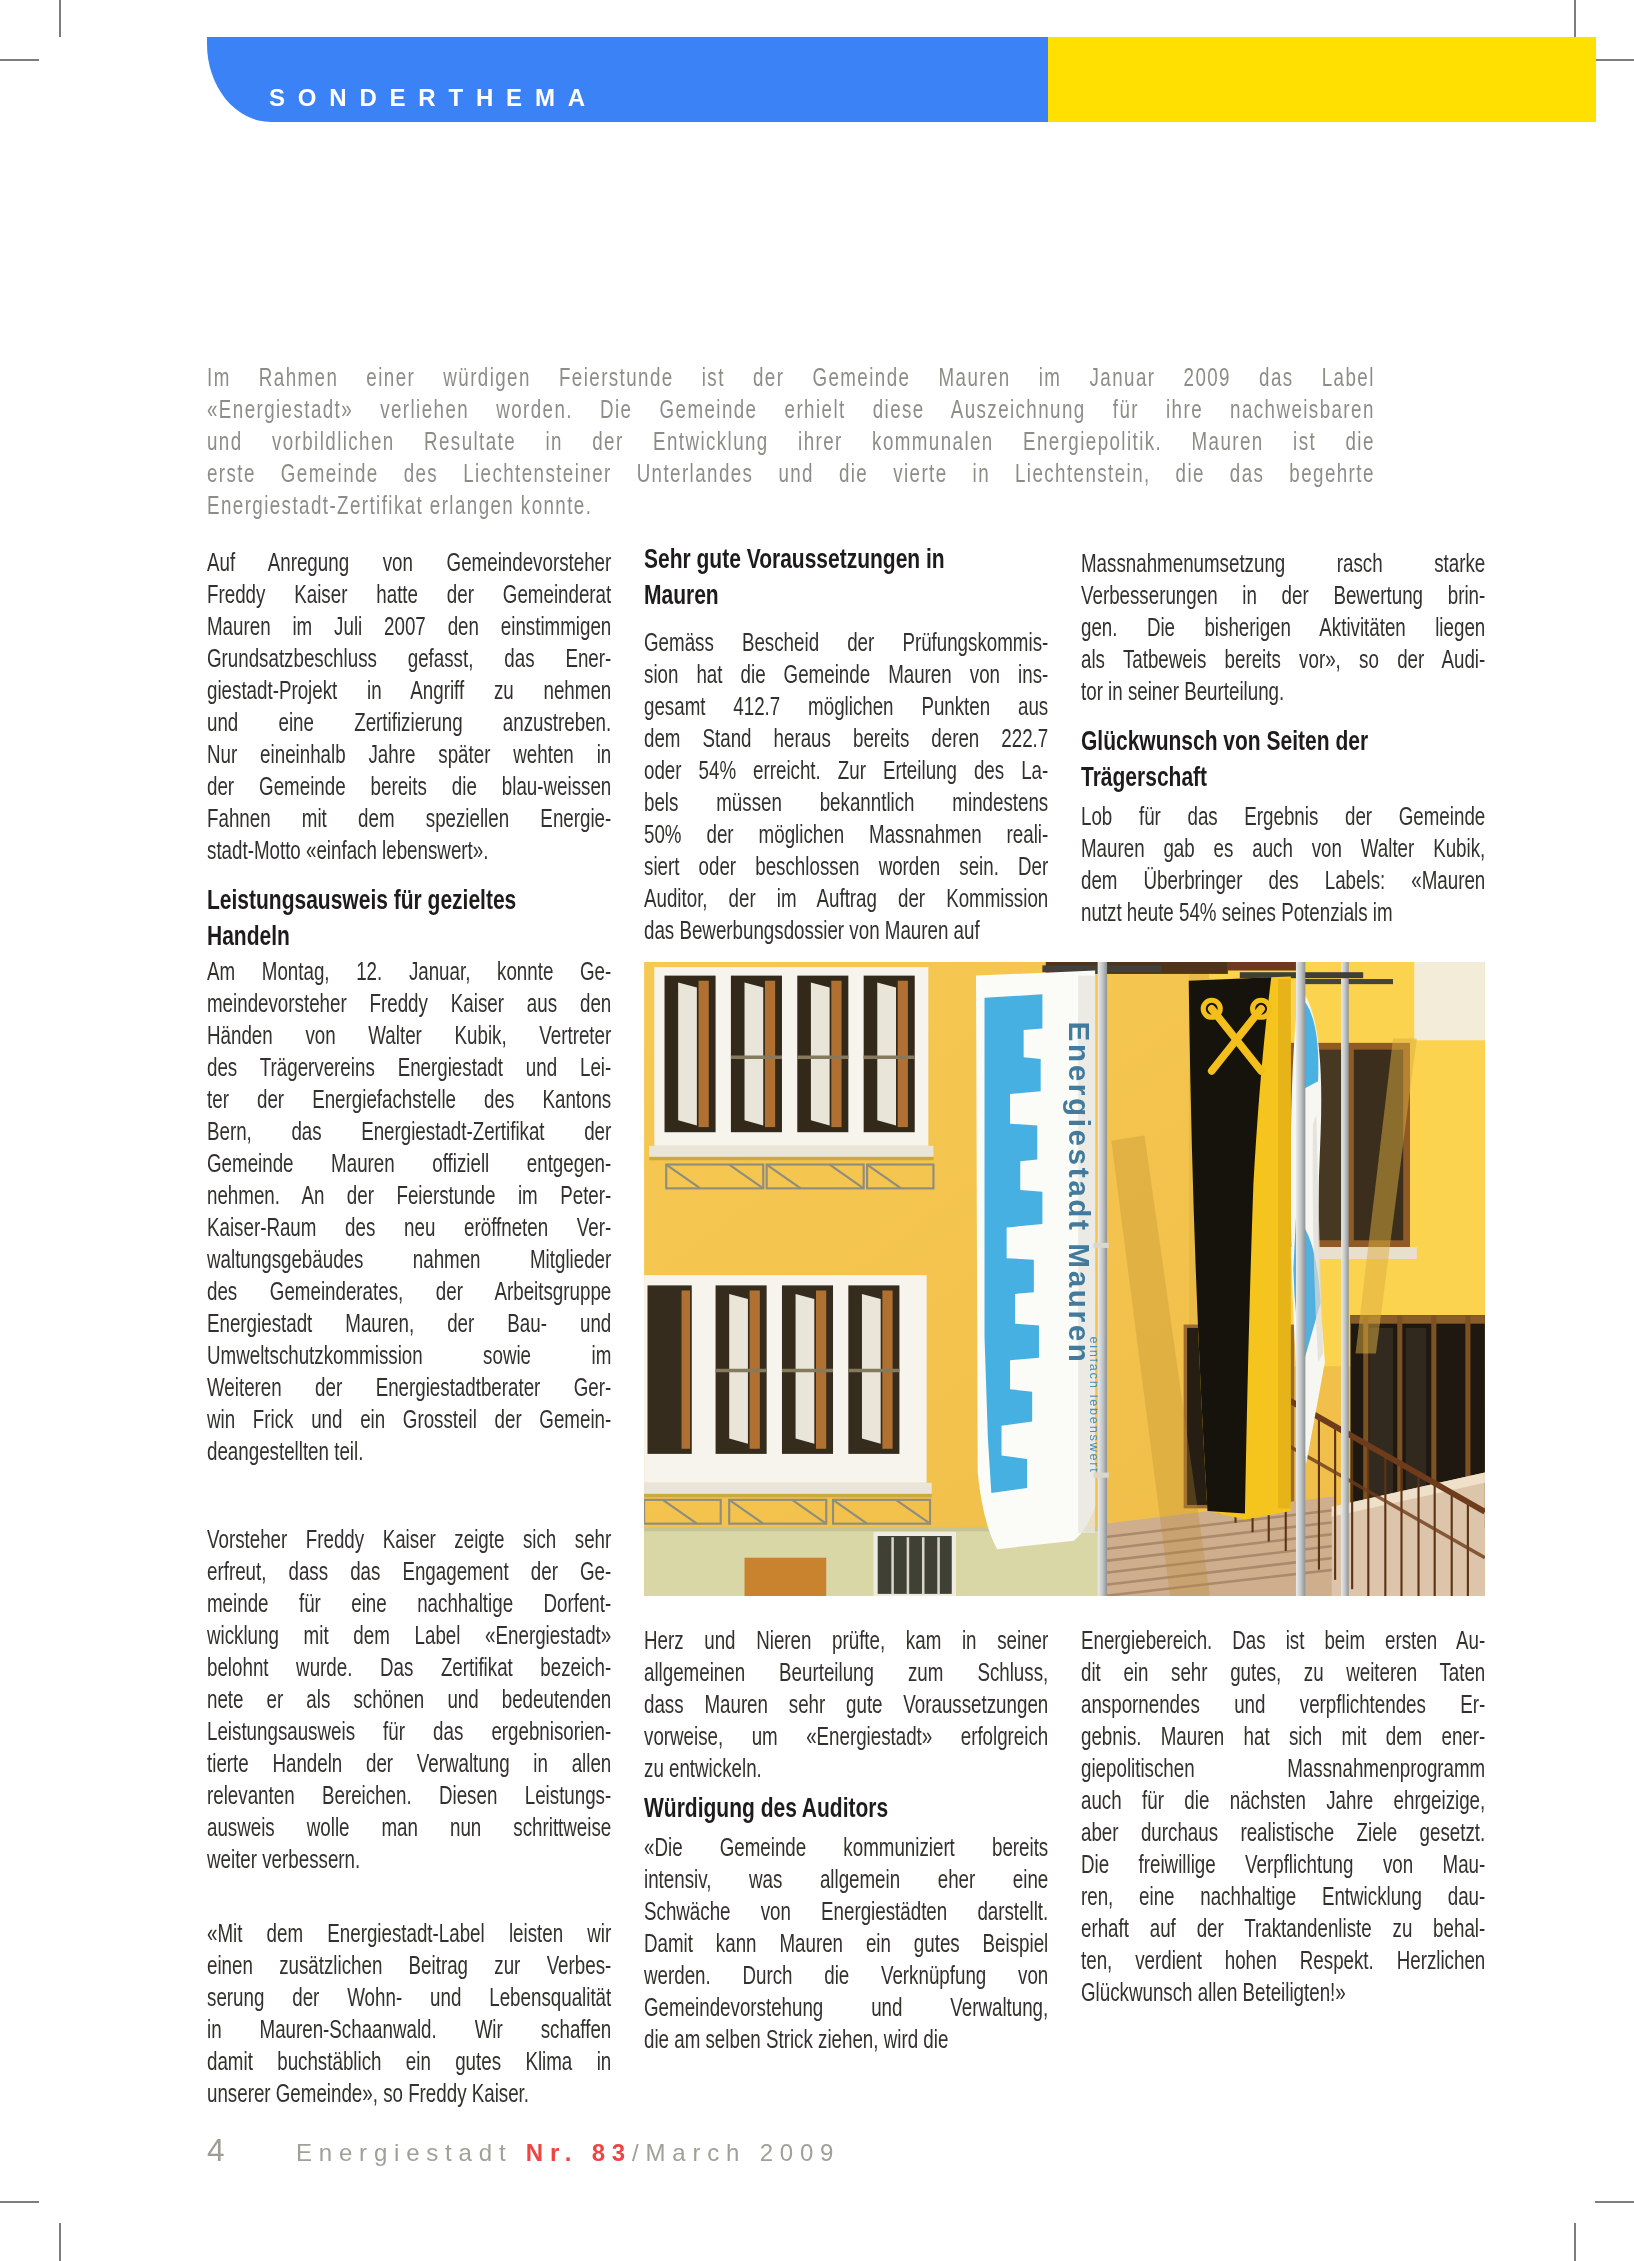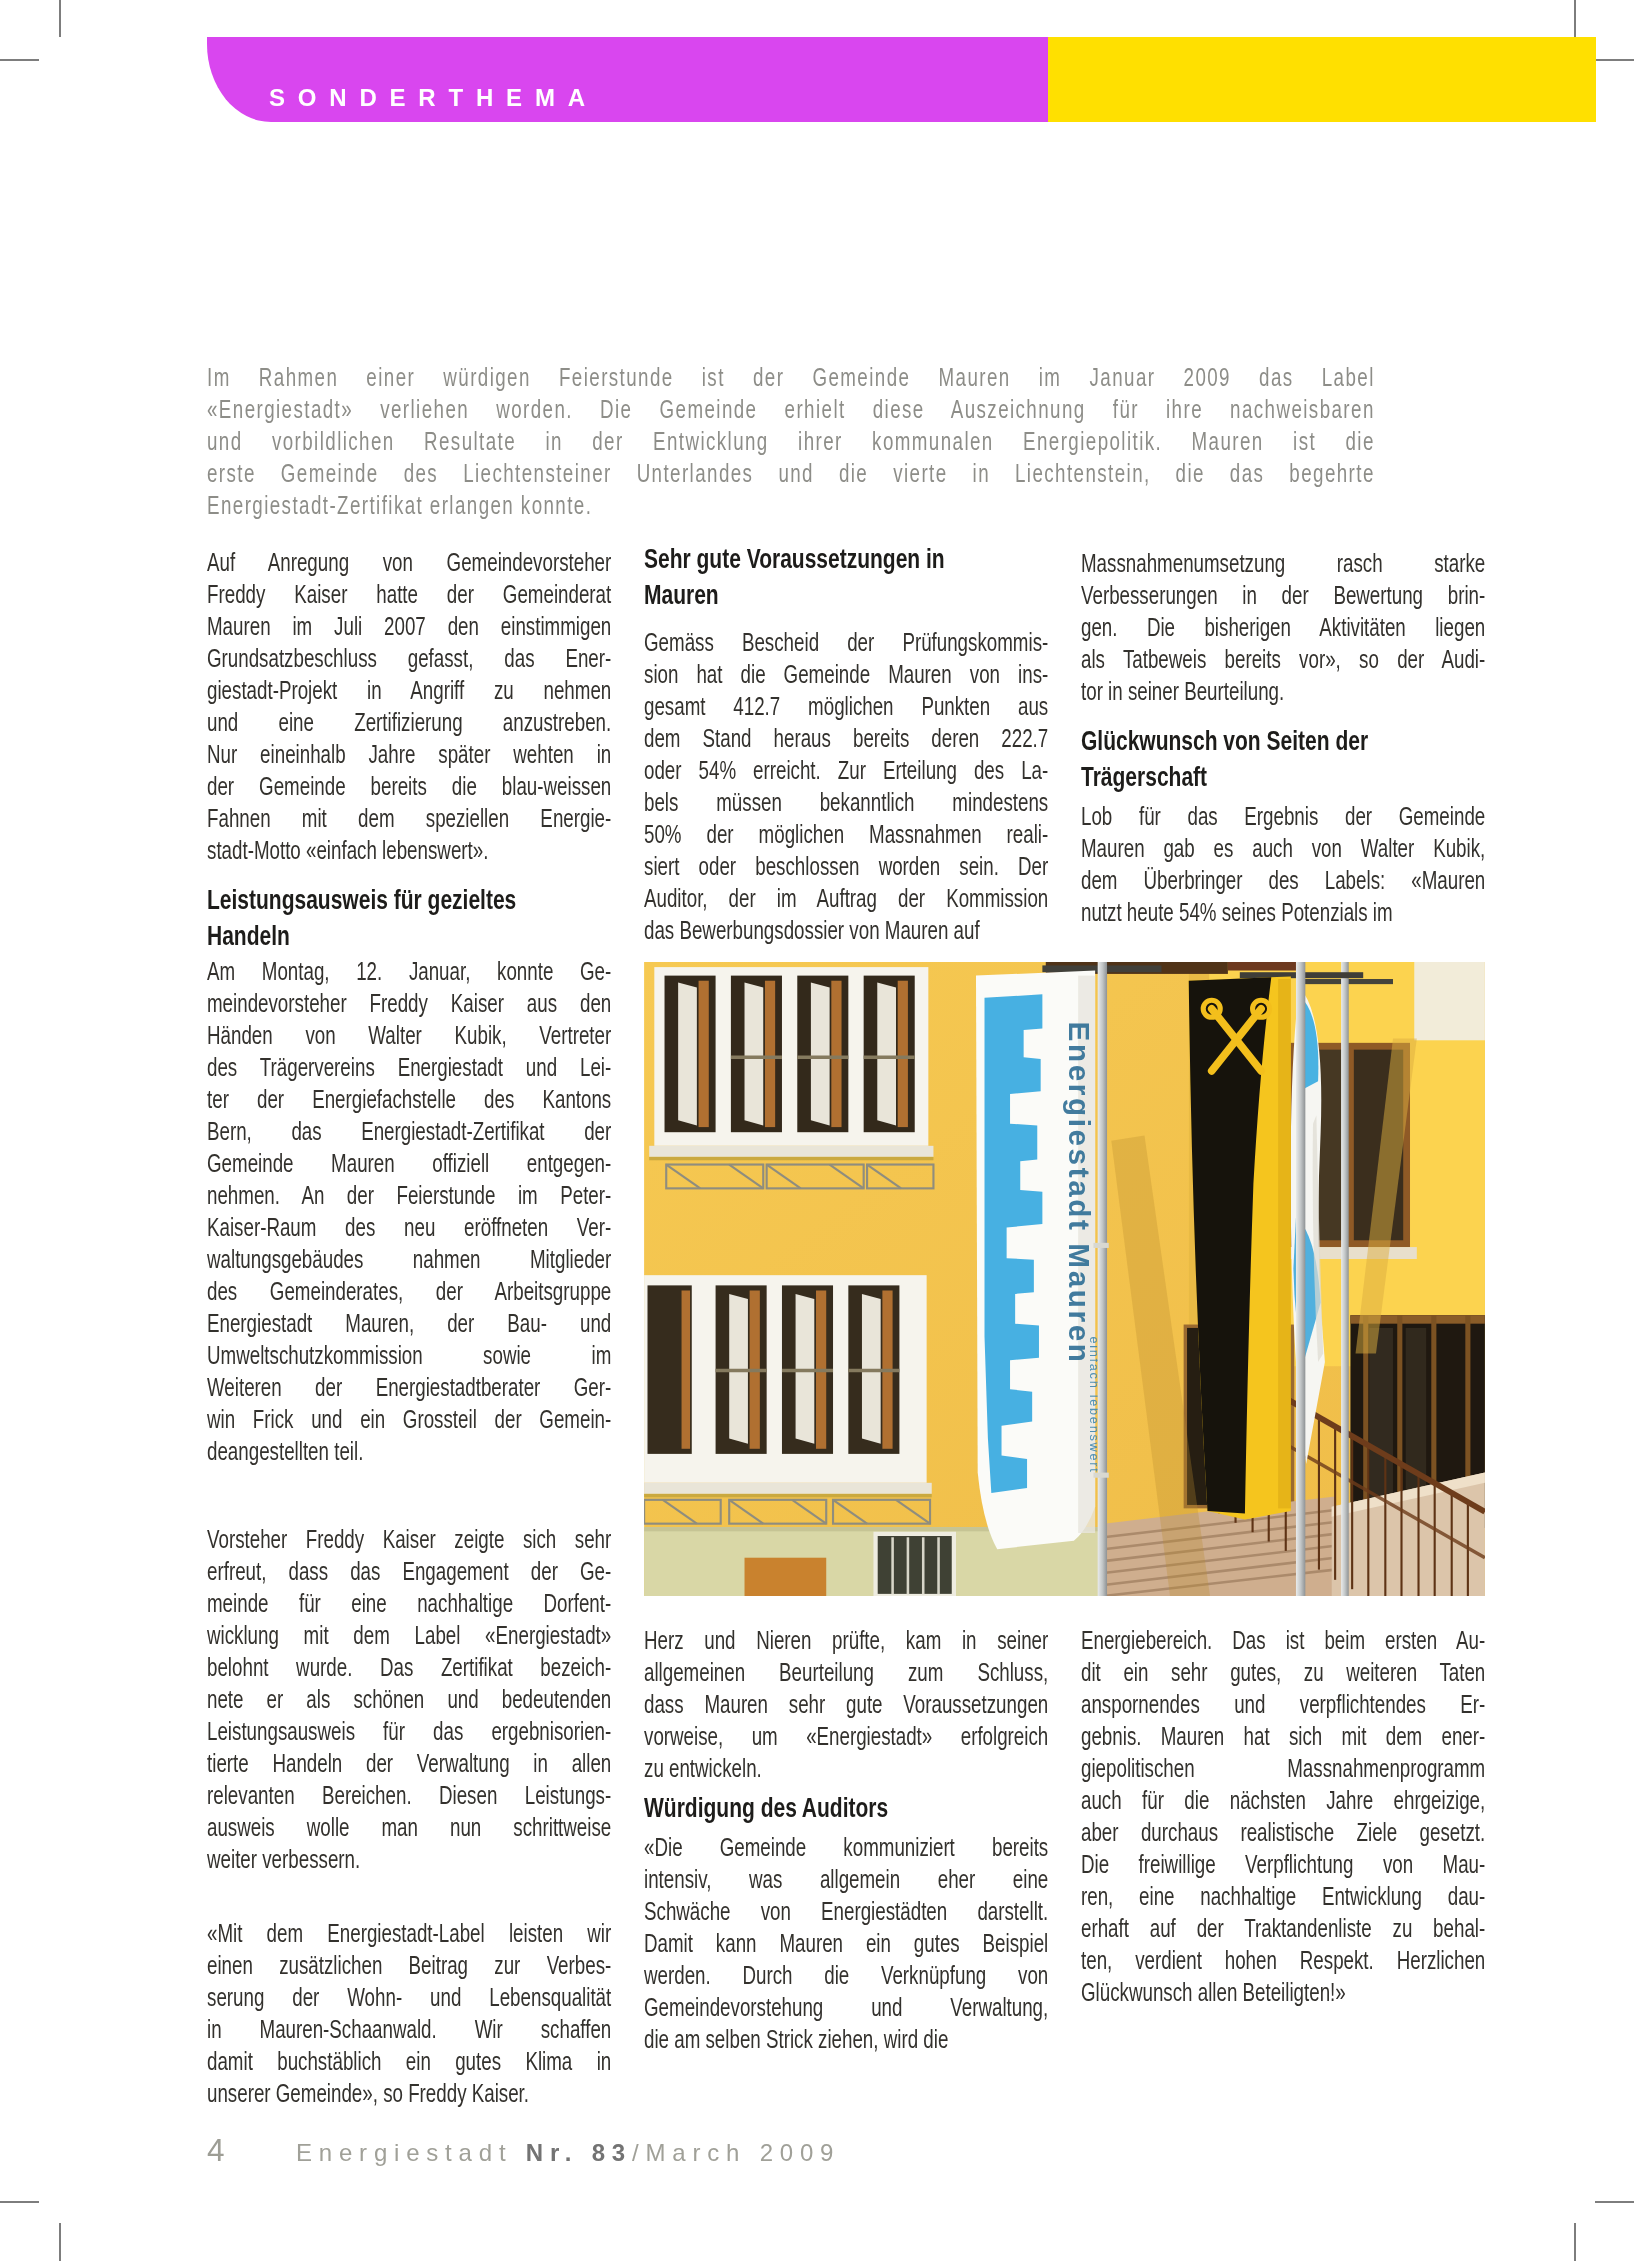--- a/index.html
+++ b/index.html
@@ -1,20 +1,20 @@
 <!DOCTYPE html>
 <html style="font-size:13.6px"><head>
 <meta charset="utf-8">
 <style>
   html,body{margin:0;padding:0;background:#ffffff;}
   .page{position:relative;width:1634px;height:2261px;background:#ffffff;overflow:hidden;
         font-family:"Liberation Sans", sans-serif;}
   .mark{position:absolute;background:#7d7d7d;}
   
-  .band{position:absolute;left:207px;top:37px;width:841px;height:85px;background:#d946ef;
+  .band{position:absolute;left:207px;top:37px;width:841px;height:85px;background:#3b82f6;
         border-bottom-left-radius:64px 78px;}
   .sonder{position:absolute;left:62px;top:47px;color:#ffffff;font-size:24px;font-weight:700;
           letter-spacing:12.8px;white-space:nowrap;}
   .yellow-block{position:absolute;left:1048px;top:37px;width:548px;height:85px;background:#ffe000;}
   
   .title{position:absolute;left:207px;top:228px;margin:0;white-space:nowrap;font-weight:400;}
   .t-bold{font-size:51px;font-weight:700;color:#4d4b43;letter-spacing:-0.9px;}
   .t-light{font-size:51px;font-weight:400;color:#57554d;letter-spacing:-0.4px;margin-left:12px;}
   
   .lead{position:absolute;left:207px;top:361px;width:1557px;transform:scaleX(0.75);transform-origin:0 0;}
@@ -27,21 +27,21 @@
   .tb{position:absolute;left:0;width:539px;}
   .p .line{font-size:25px;line-height:32px;color:#33312d;text-align:justify;text-align-last:justify;}
   .p .line.last{text-align-last:left;}
   .h .line{font-size:28px;line-height:36px;font-weight:700;color:#1d1c1a;text-align:left;text-align-last:left;}
   
   .photo{position:absolute;left:644px;top:962px;width:841px;height:634px;overflow:hidden;}
   
   .footer{position:absolute;left:207px;top:2132px;width:766px;height:51px;color:#a0a098;}
   .f-num{position:absolute;left:0;top:0;font-size:31.5px;color:#9d9d95;}
   .f-pub{position:absolute;left:89px;top:6.8px;font-size:24px;letter-spacing:6.8px;white-space:nowrap;}
-  .f-bold{font-weight:700;color:#737373;}
+  .f-bold{font-weight:700;color:#ef4444;}
 </style>
 </head>
 <body>
 
 <div class="page">
 
   <div class="mark" style="left:59px;top:0;width:1.7px;height:37px;"></div>
   <div class="mark" style="left:0;top:59px;width:39px;height:1.7px;"></div>
   <div class="mark" style="left:1574px;top:0;width:1.7px;height:37px;"></div>
   <div class="mark" style="left:1595px;top:59px;width:39px;height:1.7px;"></div>

